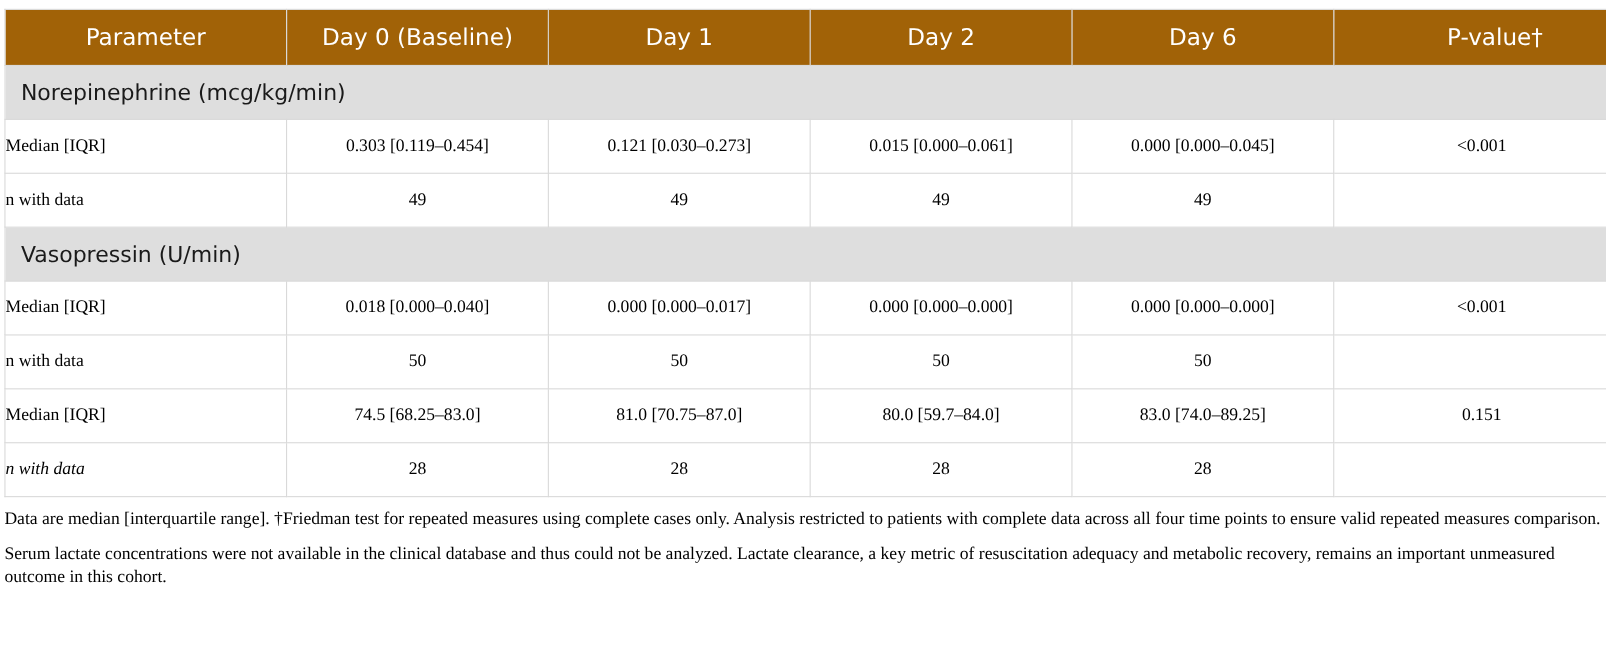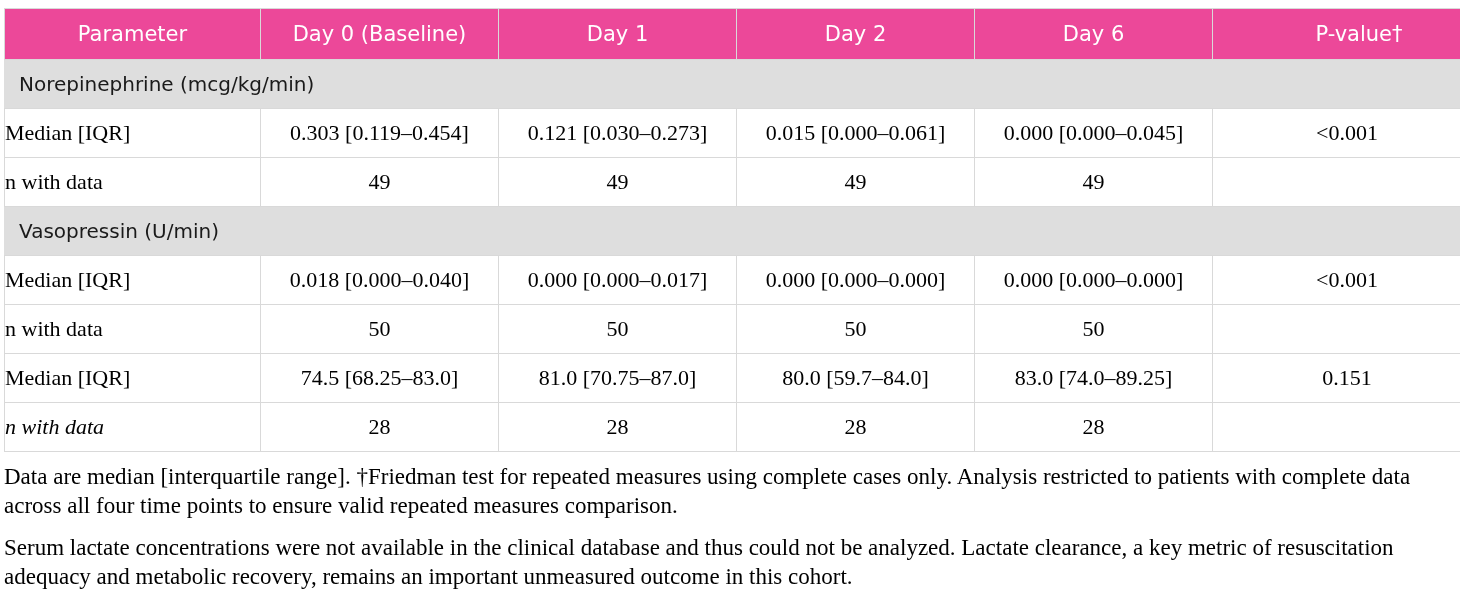--- a/index.html
+++ b/index.html
@@ -24,21 +24,21 @@
     margin: 0 4px;
     table-layout: fixed;
   }
   table.data-table th,
   table.data-table td {
     border: 1px solid #d9d9d9;
     padding: 0;
     vertical-align: middle;
   }
   thead th {
-    background: #ec4899;
+    background: #a16207;
     color: #ffffff;
     font-family: "DejaVu Sans", sans-serif;
     font-weight: 400;
     font-size: 21px;
     height: 50px;
     text-align: center;
     border: 1px solid #808080;
   }
   thead th.col-param {
     width: 255px;
@@ -57,36 +57,36 @@
     font-size: 20px;
     height: 48px;
     padding-left: 14px;
     text-align: left;
     color: #1a1a1a;
     border-left: 1px solid #dedede;
     border-right: 1px solid #dedede;
   }
   tr.data-row td {
     height: 48px;
-    font-size: 22px;
+    font-size: 16px;
     background: #ffffff;
   }
   td.label-cell {
     text-align: left;
     padding-left: 14px;
   }
   td.value-cell {
     text-align: center;
   }
   td.italic-label {
     font-style: italic;
   }
   .footnotes {
     margin: 10px 4px 0 4px;
-    font-size: 23px;
+    font-size: 16px;
     line-height: 1.28;
     color: #000000;
   }
   .footnotes p {
     margin: 0 0 0 0;
   }
   .footnotes p + p {
     margin-top: 12px;
   }
 </style>

